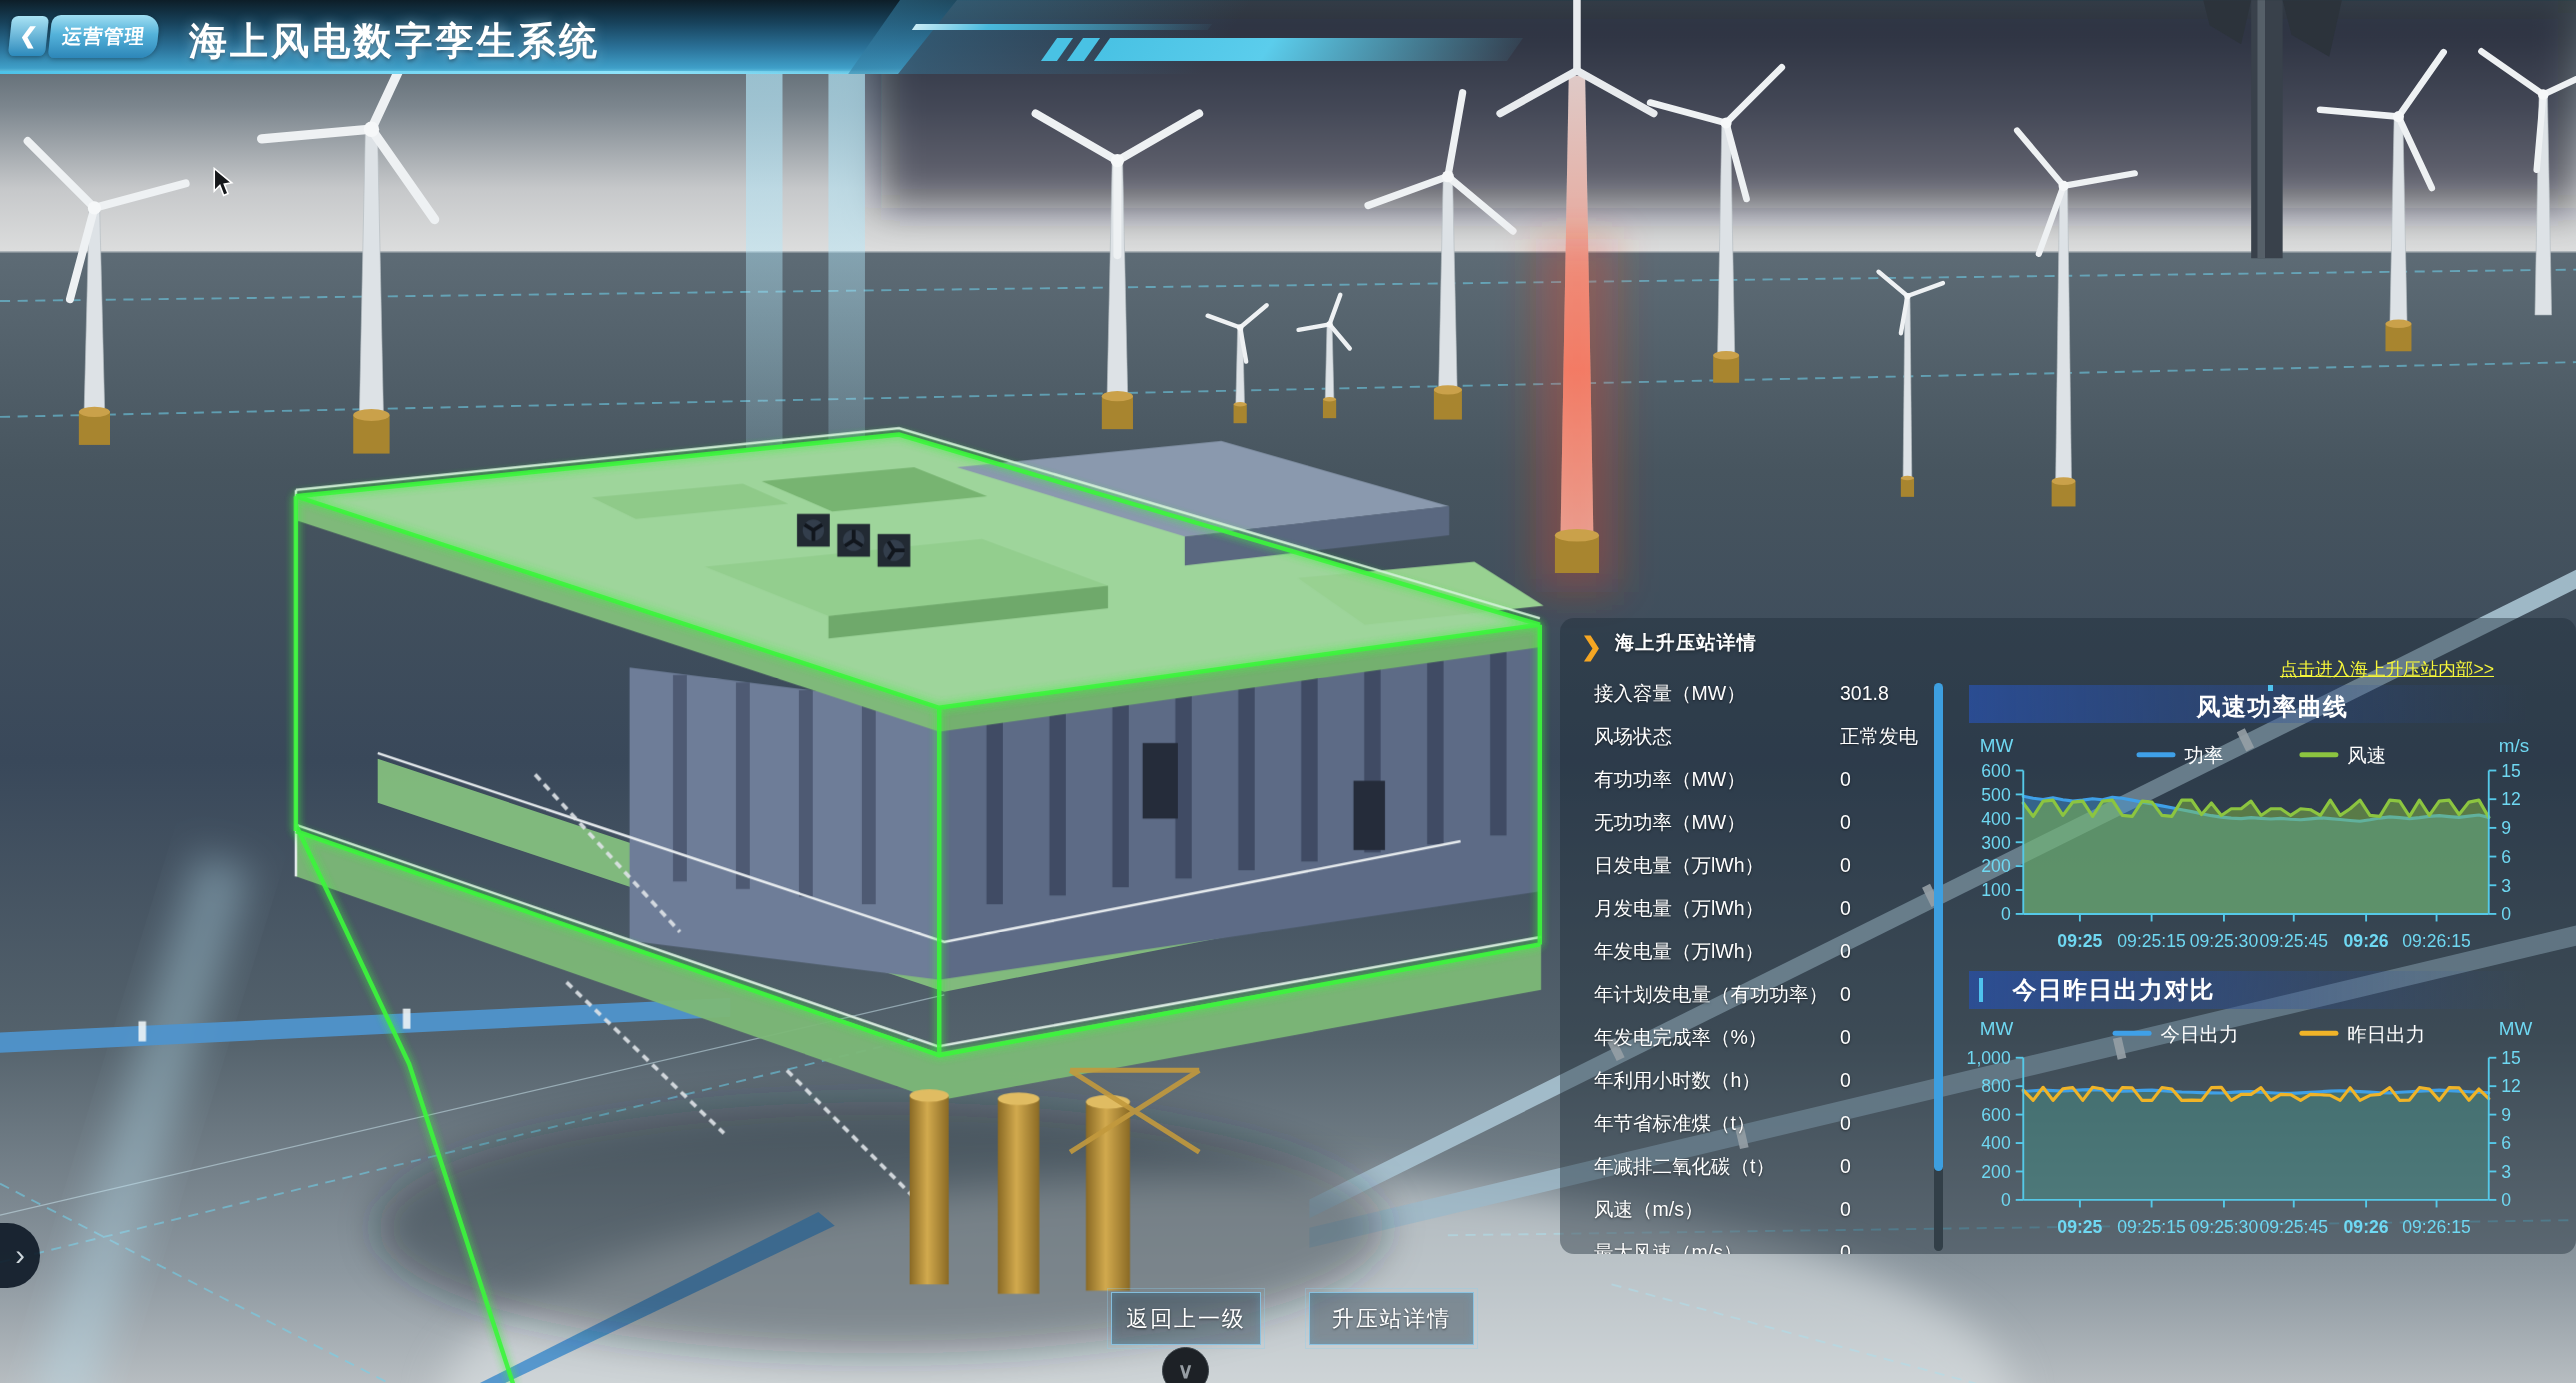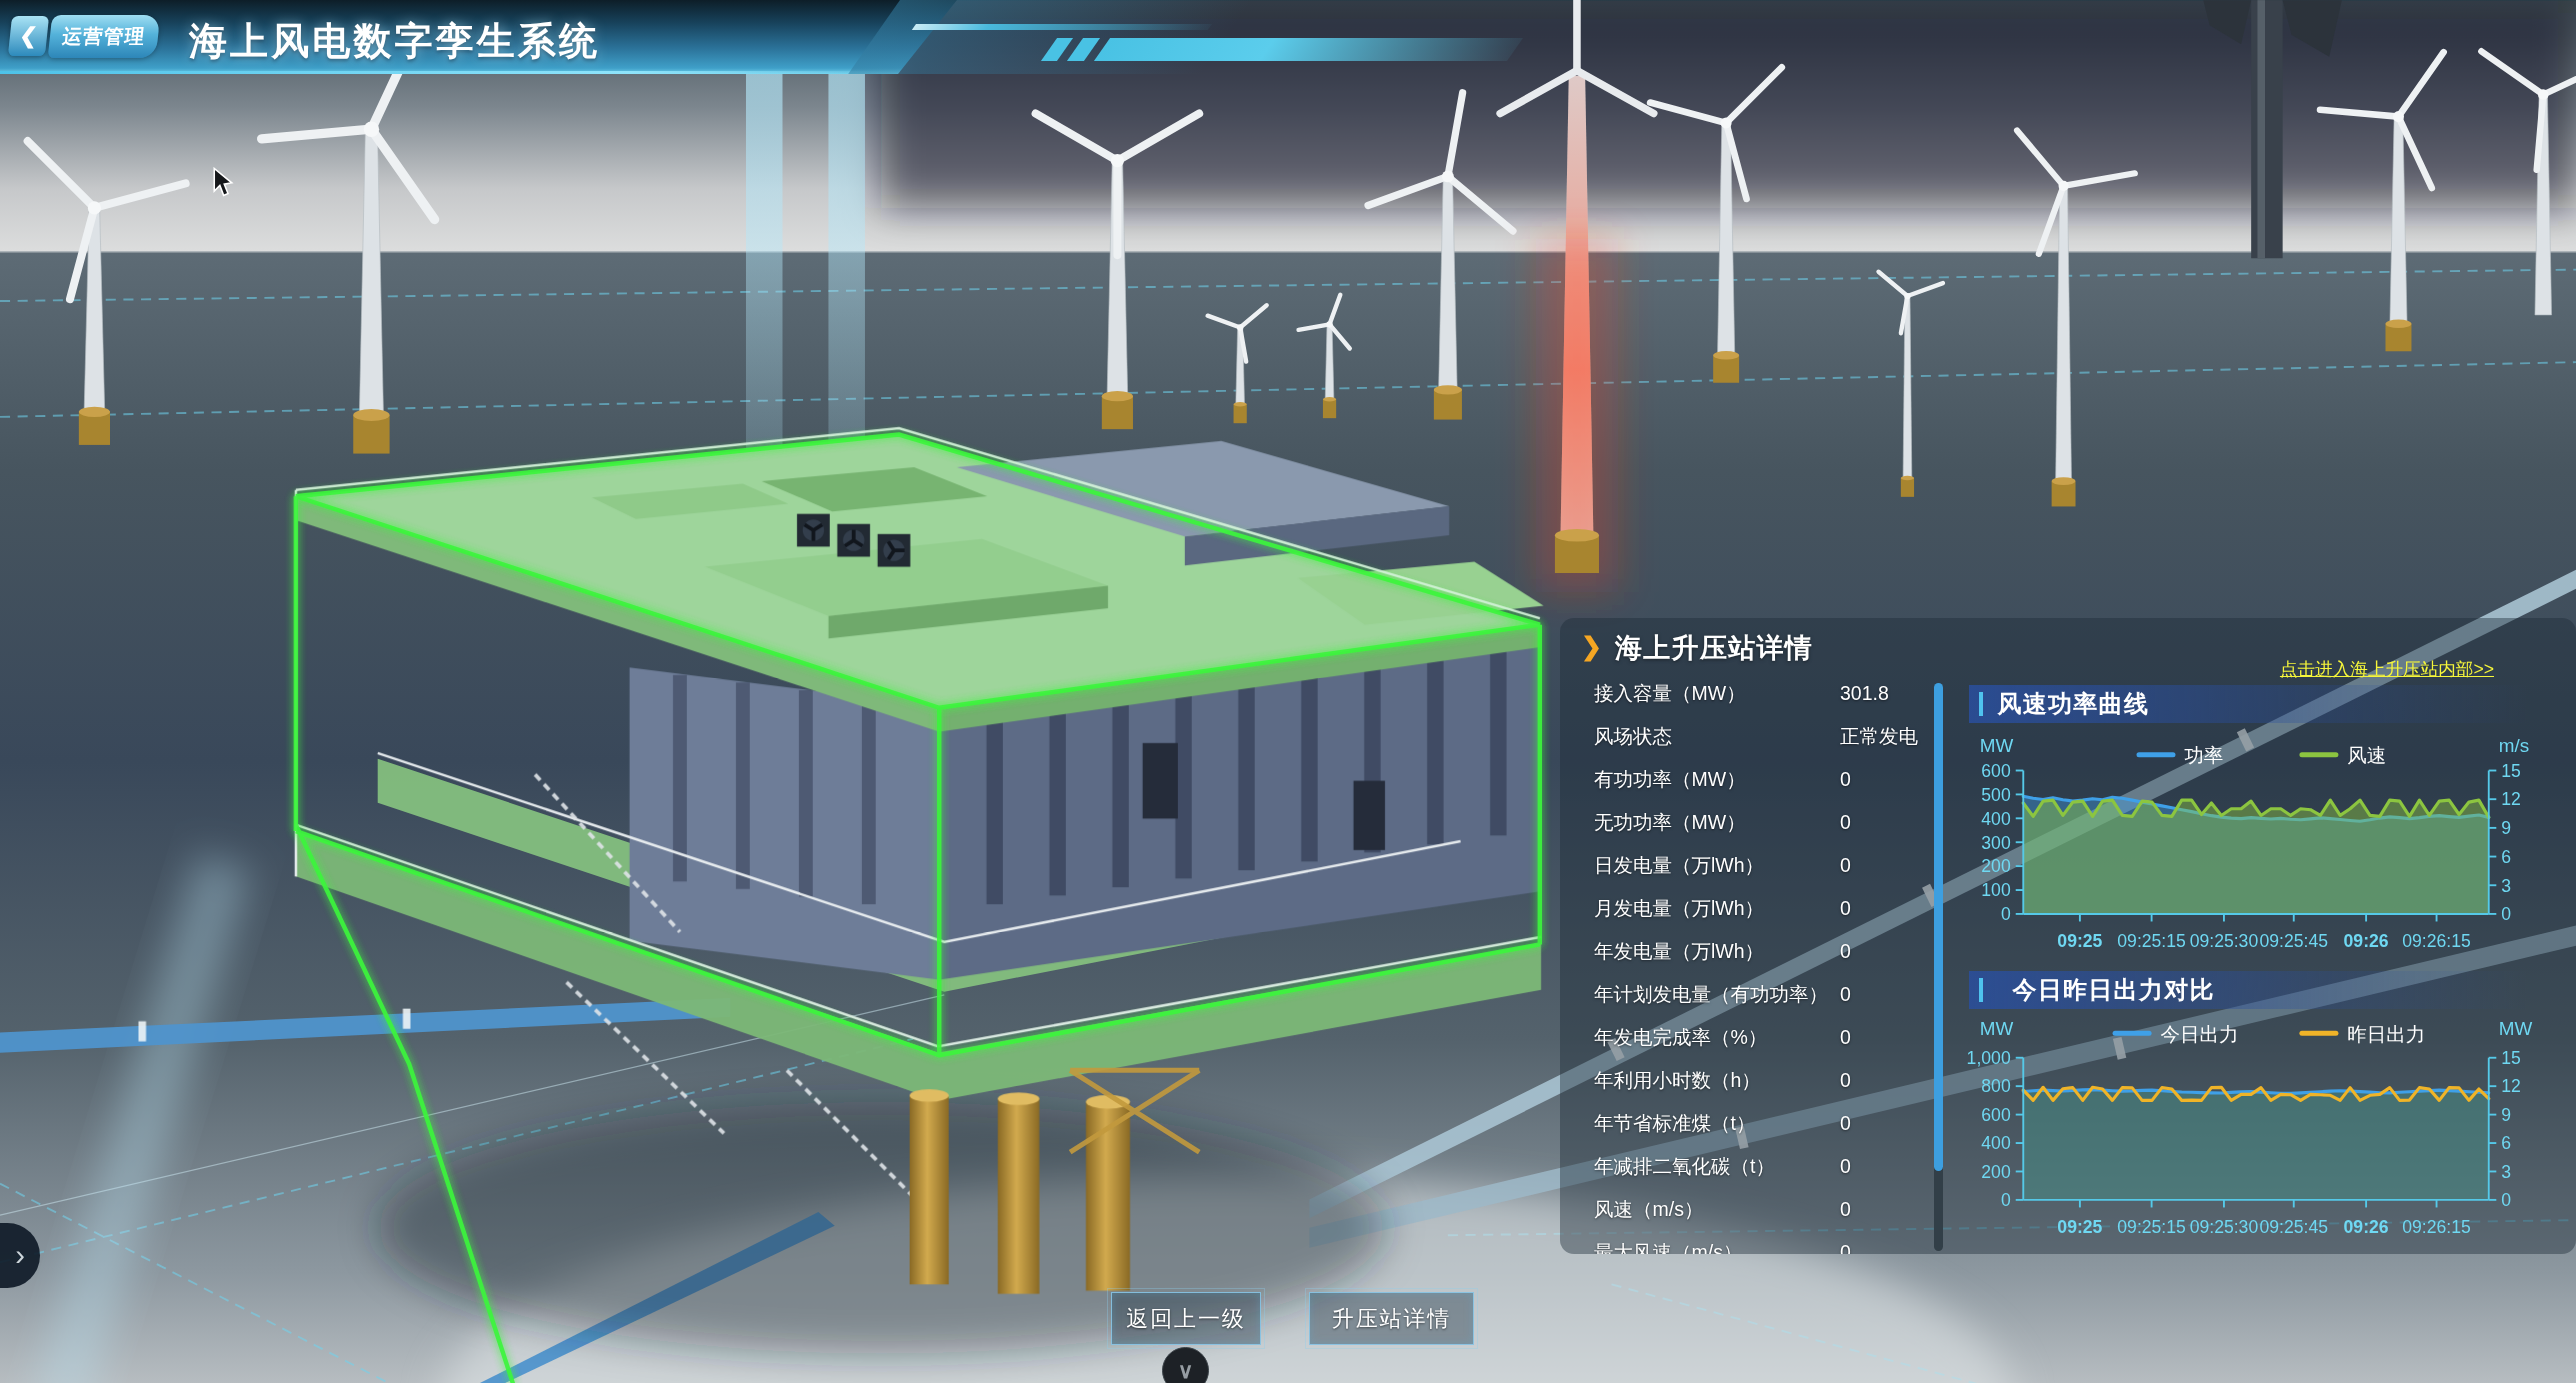--- a/index.html
+++ b/index.html
@@ -31,35 +31,35 @@
     border-radius:8.8px 16.4px 16.4px 6.3px; background:linear-gradient(180deg,#9fdef2 0%,#54b2da 45%,#2d86b8 100%);
     transform:skewX(-6deg); display:flex; align-items:center; justify-content:center;
     color:#fff; font-size:19.5px; font-weight:bold; letter-spacing:1.3px; box-shadow:0 1.3px 5px rgba(0,0,0,.3); cursor:pointer; }
   .app-title { position:absolute; left:189px; top:16.4px; color:#fff; font-size:38px; font-weight:bold;
     letter-spacing:3.1px; text-shadow:0 0 11.3px rgba(190,240,255,.55), 0 1.9px 3.8px rgba(0,20,40,.5); }
 
   
   .backdrop { position:absolute; left:1560px; top:618px; width:1016px; height:636px;
     background:rgba(28,44,54,.42); border-radius:14px; }
   .panel-chevron { position:absolute; left:1581px; top:632px; color:#f5a623; font-size:25px; font-weight:bold; }
-  .panel-title { position:absolute; left:1615px; top:630px; color:#fff; font-size:27px; font-weight:bold; letter-spacing:1.3px;
+  .panel-title { position:absolute; left:1615px; top:630px; color:#fff; font-size:19px; font-weight:bold; letter-spacing:1.3px;
     text-shadow:0 1.3px 3.8px rgba(0,0,0,.5); }
   .enter-link { position:absolute; right:82px; top:633px; color:#f7f73a; font-size:17.6px; text-decoration:underline; cursor:pointer;margin-top:24px; }
   .detail-list { position:absolute; left:1560px; top:672px; width:375px; height:582px; overflow:hidden; }
   .detail-row { display:flex; align-items:center; height:43px; padding:0 6.3px 0 34px; color:#fff; font-size:19.5px; }
   .detail-row .lbl { flex:0 0 246px; text-shadow:0 0.6px 2.5px rgba(0,0,0,.55); }
   .detail-row .val { flex:1; text-shadow:0 0.6px 2.5px rgba(0,0,0,.55); }
   .scrollbar { position:absolute; left:1934px; top:683px; width:9.4px; height:568px; background:#323f48; border-radius:5px; }
   .scrollbar .thumb { width:100%; height:488px; background:#3d9fe0; border-radius:5px; }
 
   .chart-band { position:absolute; left:1969px; width:607px; height:38px; display:flex; align-items:center;
     background:linear-gradient(90deg,rgba(42,79,158,.85),rgba(42,79,158,.25) 60%,rgba(42,79,158,0) 92%); }
   .chart-band .accent { width:4.4px; height:24px; background:#4fc3ee; margin:0 14px 0 10px; }
   .chart-band .t { color:#fff; font-size:24px; font-weight:bold; letter-spacing:1.3px; }
-  #band1 { top:685px; } #band2 { top:971px;gap:15px; }
+  #band1 { top:685px;flex-direction:column; } #band2 { top:971px;gap:15px; }
   .chartsvg { position:absolute; left:1977px; width:592px; height:234px; overflow:visible; }
   #chart1 { top:729px; } #chart2 { top:1020px; }
 
   
   .foot-btn { position:absolute; top:1292px; height:53px; background:rgba(44,64,80,.45);
     border:1.3px solid rgba(140,205,238,.85); outline:0.6px solid rgba(140,205,238,.35); outline-offset:3.1px;
     color:#fff; font-size:22px; letter-spacing:1.9px; display:flex; align-items:center; justify-content:center;
     cursor:pointer; text-shadow:0 0.6px 2.5px rgba(0,0,0,.6); box-shadow:0 0 8.8px rgba(90,170,210,.35) inset; }
   #btn-back { left:1111px; width:150px; }
   #btn-detail { left:1309px; width:165px; }

